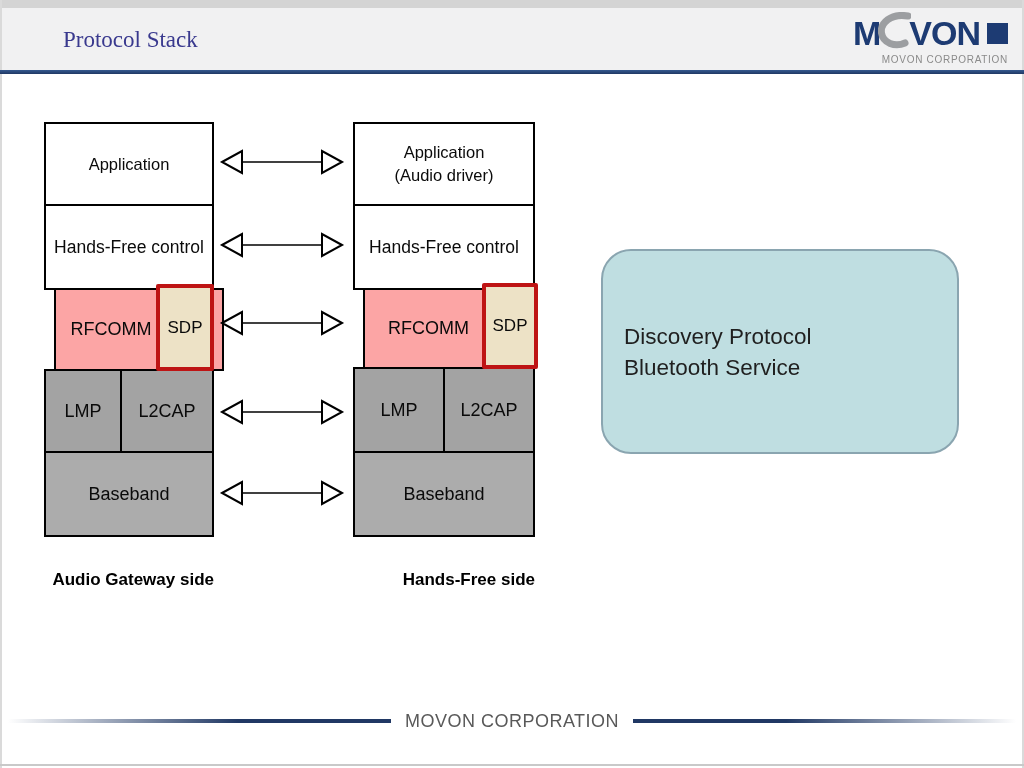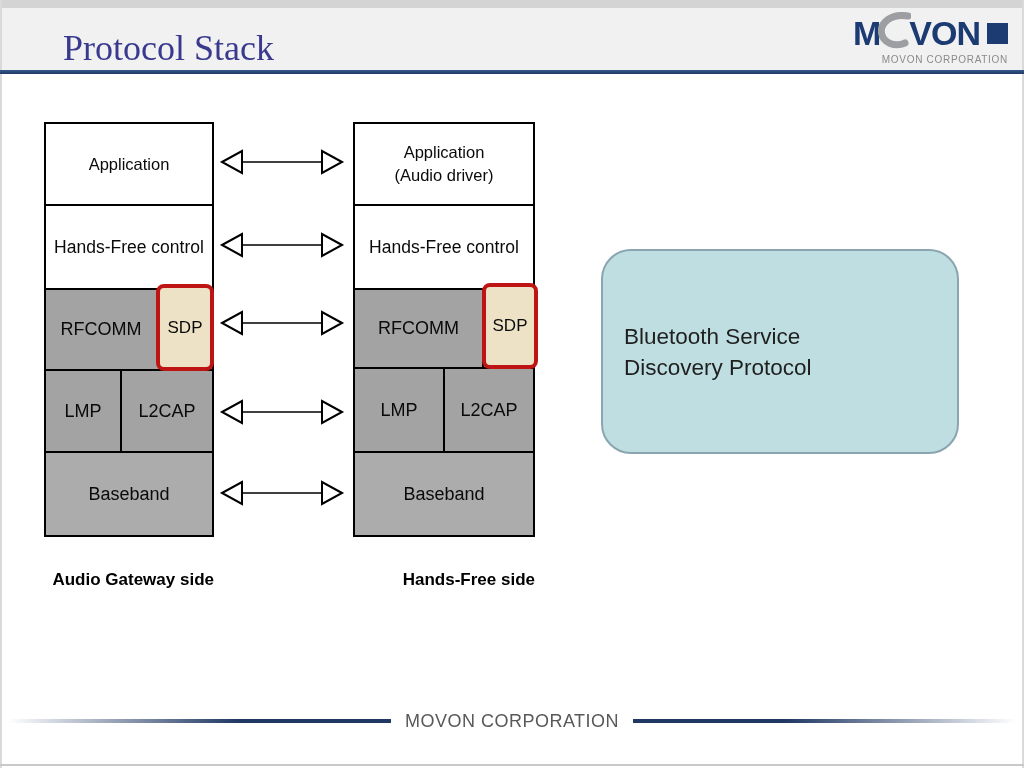--- a/index.html
+++ b/index.html
@@ -11,39 +11,39 @@
 
   
   .top-strip{left:0;top:0;width:1024px;height:8px;background:#d4d4d4;}
   .edge-left{left:0;top:0;width:2px;height:768px;background:#dadada;}
   .edge-right{right:0;top:0;width:2px;height:768px;background:#dadada;}
   .edge-bottom{left:0;top:764px;width:1024px;height:2px;background:#c9c9c9;}
   .header-band{left:2px;top:8px;width:1020px;height:62px;background:#f1f1f2;}
   .header-rule{left:0;top:70px;width:1024px;height:4px;
     background:linear-gradient(#35598f,#1f3864);}
   .page-title{left:63px;top:27px;font-family:"Liberation Serif", serif;
-    font-size:36px;color:#39398e;white-space:nowrap;}
+    font-size:23px;color:#39398e;white-space:nowrap;}
 
   
   .logo{right:16px;top:12px;display:flex;flex-direction:column;align-items:flex-end;}
   .logo-row{display:flex;align-items:center;}
   .logo-letter{font-size:34px;font-weight:bold;color:#1d3b73;letter-spacing:-1px;line-height:34px;}
   .logo-swoosh{margin:0 -2px;}
   .logo-square{width:21px;height:21px;background:#1d3b73;margin-left:7px;margin-top:2px;}
   .logo-subtitle{font-size:10px;color:#8a8a8a;letter-spacing:0.7px;margin-top:1px;}
 
   
   .layer{border:2px solid #000;display:flex;align-items:center;justify-content:center;
     text-align:center;color:#0a0a0a;background:#fff;}
   .layer-app{flex-direction:column;font-size:16.5px;line-height:23px;text-align:right;}
   .layer-hf{font-size:17.5px;}
-  .layer-rfcomm{font-size:18px;background:#a3a3a3;}
+  .layer-rfcomm{font-size:18px;background:#fca5a5;margin-left:10px;}
   .layer-lmp,.layer-l2cap{font-size:18px;background:#a3a3a3;}
   .layer-baseband{font-size:18px;background:#acacac;}
-  .sdp-box{border:4px solid #be1414;border-radius:8px;background:#ede2c6;
+  .sdp-box{border:4px solid #be1414;border-radius:2px;background:#ede2c6;
     display:flex;align-items:center;justify-content:center;font-size:17px;color:#0a0a0a;z-index:3;}
   .stack-caption{font-weight:bold;font-size:17px;color:#000;text-align:right;}
 
   
   .callout{left:601px;top:249px;width:358px;height:205px;background:#bfdee1;
     border:2px solid #8aa5b0;border-radius:30px;display:flex;flex-direction:column;
     justify-content:center;padding-left:21px;color:#1f1f1f;font-size:22.5px;line-height:31px;}
 
   
   .footer-line-left{left:8px;top:719px;width:383px;height:4px;
@@ -147,19 +147,19 @@
     <polygon points="128,292 108,281 108,303" fill="#fff" stroke="#000" stroke-width="2"></polygon>
   </g>
   <g>
     <line x1="26" y1="373" x2="110" y2="373" stroke="#000" stroke-width="1.6"></line>
     <polygon points="8,373 28,362 28,384" fill="#fff" stroke="#000" stroke-width="2"></polygon>
     <polygon points="128,373 108,362 108,384" fill="#fff" stroke="#000" stroke-width="2"></polygon>
   </g>
 </svg>
 
 <div class="abs callout">
+  <span>Discovery Protocol</span>
   <span>Bluetooth Service</span>
-  <span>Discovery Protocol</span>
 </div>
 
 <div class="abs footer-line-left"></div>
 <div class="abs footer-line-right"></div>
 <div class="abs footer-text">MOVON CORPORATION</div>
 
 </body></html>

